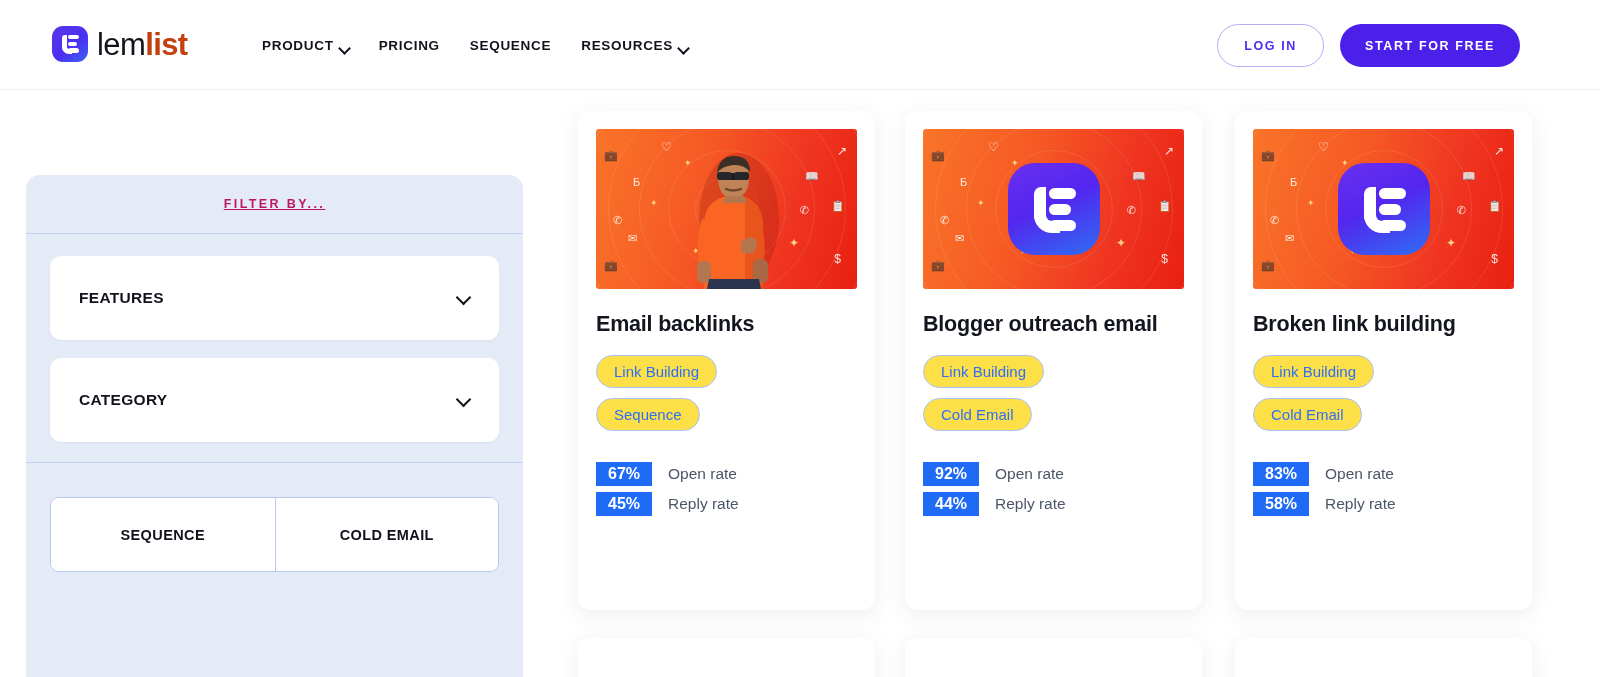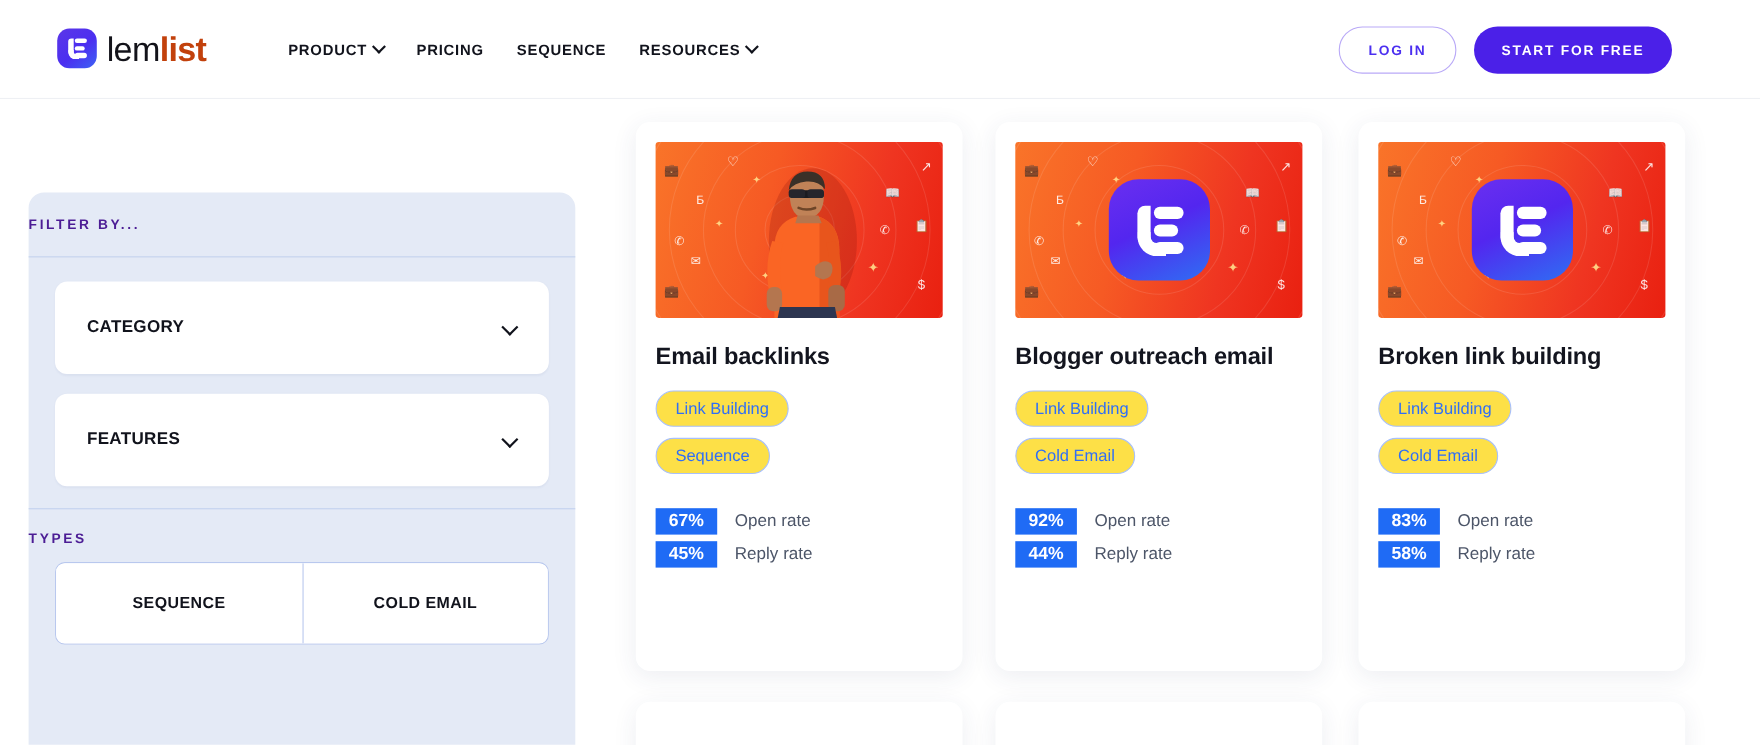--- a/index.html
+++ b/index.html
@@ -44,21 +44,21 @@
   }
   .logo-mark .lm-b1 { top: 9px;  width: 11px; }
   .logo-mark .lm-b2 { top: 15.5px; width: 9px; }
   .logo-mark .lm-b3 { top: 22.2px; width: 11px; }
   .logo-text { font-size: 31px; letter-spacing: -0.6px; line-height: 1; font-weight: 400; }
   .logo-text .lem { color: #13131a; }
   .logo-text .list { color: #c2410c; font-weight: 700; }
 
   .nav { position: absolute; left: 262px; top: 0; height: 90px; display: flex; align-items: center; gap: 30px; }
   .nav-item {
-    display: flex; align-items: flex-start; gap: 6px;
+    display: flex; align-items: flex-end; gap: 6px;
     font-size: 13.5px; font-weight: 700; letter-spacing: 0.7px;
     color: #11131c; cursor: pointer; white-space: nowrap;
   }
   .chev { width: 9px; height: 9px; position: relative; flex: none; }
   .chev::before {
     content: ""; position: absolute; left: 0; top: 0;
     width: 7px; height: 7px;
     border-right: 2px solid #11131c; border-bottom: 2px solid #11131c;
     transform: rotate(45deg);
   }
@@ -74,22 +74,22 @@
   .btn-start { width: 180px; background: #4b20e8; color: #fff; }
 
   
   .sidebar {
     position: absolute; left: 26px; top: 175px;
     width: 497px; height: 502px;
     background: #e4eaf6;
     border-radius: 14px 14px 0 0;
   }
   .side-sec-head {
-    font-size: 12.5px; font-weight: 700;
-    letter-spacing: 2.4px; color: #4c1d95;
+    text-align: center; font-size: 12.5px; font-weight: 700;
+    letter-spacing: 2.4px; color: #be185d; text-decoration: underline;
   }
   .filterby { padding-top: 22px; padding-bottom: 22px; }
   .side-divider { height: 1px; background: #c3d2ee; }
   .side-body { padding: 22px 24px 20px 24px; }
   .accordion {
     background: #fff; border-radius: 11px; height: 84px;
     display: flex; align-items: center; justify-content: space-between;
     padding: 0 29px; cursor: pointer; margin-bottom: 18px;
     box-shadow: 0 1px 2px rgba(40,60,120,0.05);
   }
@@ -247,33 +247,32 @@
     <div class="btn btn-start">START FOR FREE</div>
   </div>
 </div>
 
 <aside class="sidebar">
   <div class="filterby side-sec-head">FILTER BY...</div>
   <div class="side-divider"></div>
 
   <div class="side-body">
     <div class="accordion">
+      <span class="acc-label">FEATURES</span>
+      <span class="acc-chev"></span>
+    </div>
+    <div class="accordion">
       <span class="acc-label">CATEGORY</span>
       <span class="acc-chev"></span>
     </div>
-    <div class="accordion">
-      <span class="acc-label">FEATURES</span>
-      <span class="acc-chev"></span>
-    </div>
   </div>
 
   <div class="side-divider"></div>
 
   <div class="types-wrap">
-    <div class="side-sec-head">TYPES</div>
     <div class="types-grid">
       <div class="type-cell">SEQUENCE</div>
       <div class="type-cell half-r">COLD EMAIL</div>
     </div>
   </div>
 </aside>
 
 <main class="grid">
 
   <article class="card c0">

